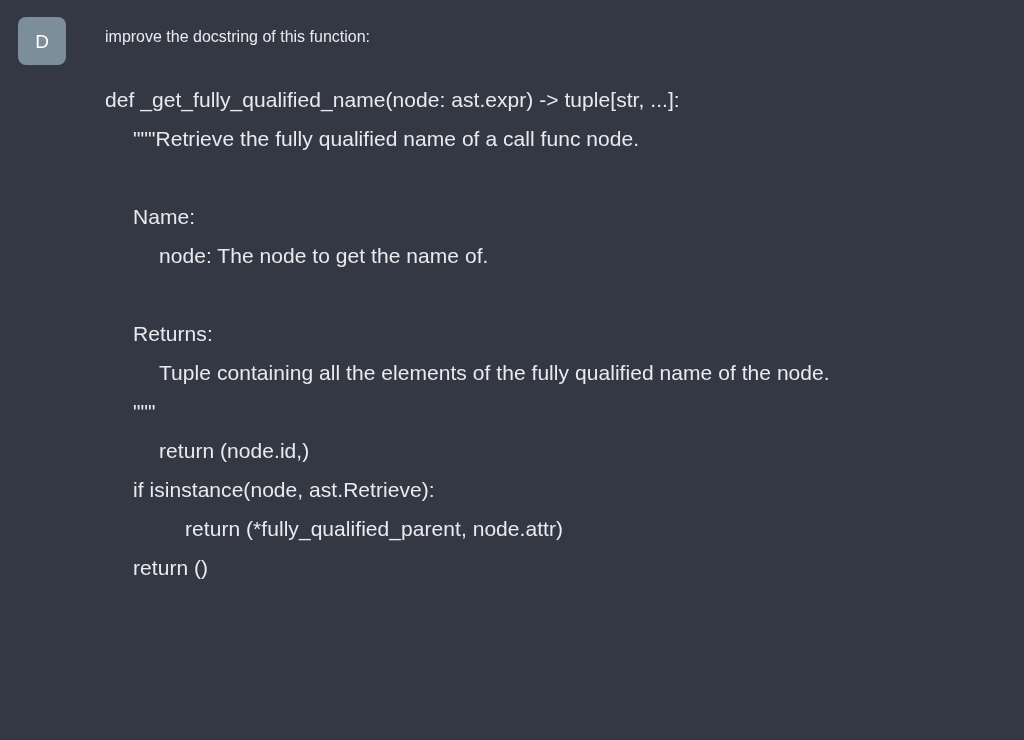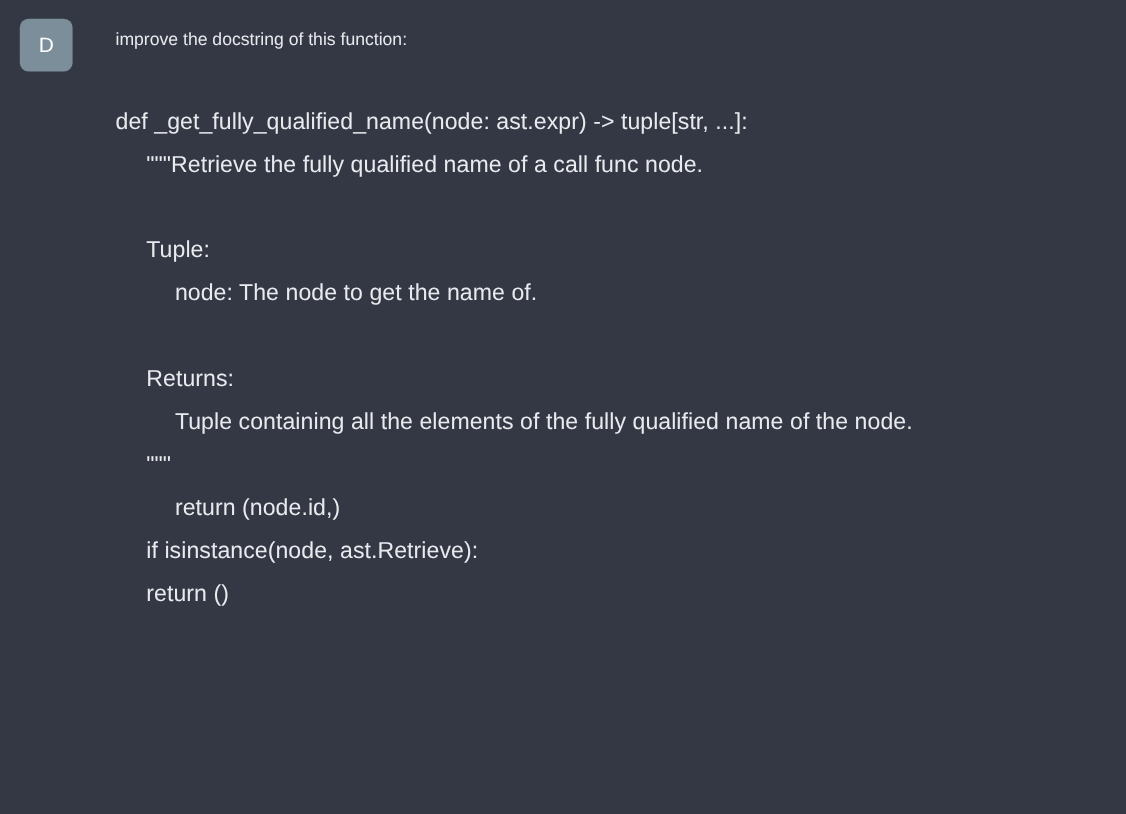--- a/index.html
+++ b/index.html
@@ -73,46 +73,47 @@
   #prompt-line {
     color: #e9eaee;
     font-family: "Liberation Sans", sans-serif;
     font-size: 16px;
     line-height: 39px;
     height: 39px;
     white-space: pre;
   }
 
   #code-block {
-    margin-top: 35px;
+    margin-top: 24px;
   }
 </style>
 </head>
 <body style="background: rgb(52, 56, 69);">
 
 <div id="message-block">
 
   <div id="avatar">
     <span class="avatar-letter">D</span>
   </div>
 
   <div id="message-body">
 
     <div id="prompt-line">improve the docstring of this function:</div>
 
     <div id="code-block">
         <div class="line ind-0">def _get_fully_qualified_name(node: ast.expr) -&gt; tuple[str, ...]:</div>
         <div class="line ind-1">"""Retrieve the fully qualified name of a call func node.</div>
         <div class="line ind-0 blank"></div>
-        <div class="line ind-1">Tuple:</div>
+        <div class="line ind-1">Name:</div>
         <div class="line ind-2">node: The node to get the name of.</div>
         <div class="line ind-0 blank"></div>
         <div class="line ind-1">Returns:</div>
         <div class="line ind-2">Tuple containing all the elements of the fully qualified name of the node.</div>
         <div class="line ind-1">"""</div>
         <div class="line ind-2">return (node.id,)</div>
         <div class="line ind-1">if isinstance(node, ast.Retrieve):</div>
+        <div class="line ind-3">return (*fully_qualified_parent, node.attr)</div>
         <div class="line ind-1">return ()</div>
       </div>
 
   </div>
 
 </div>
 
 </body></html>

